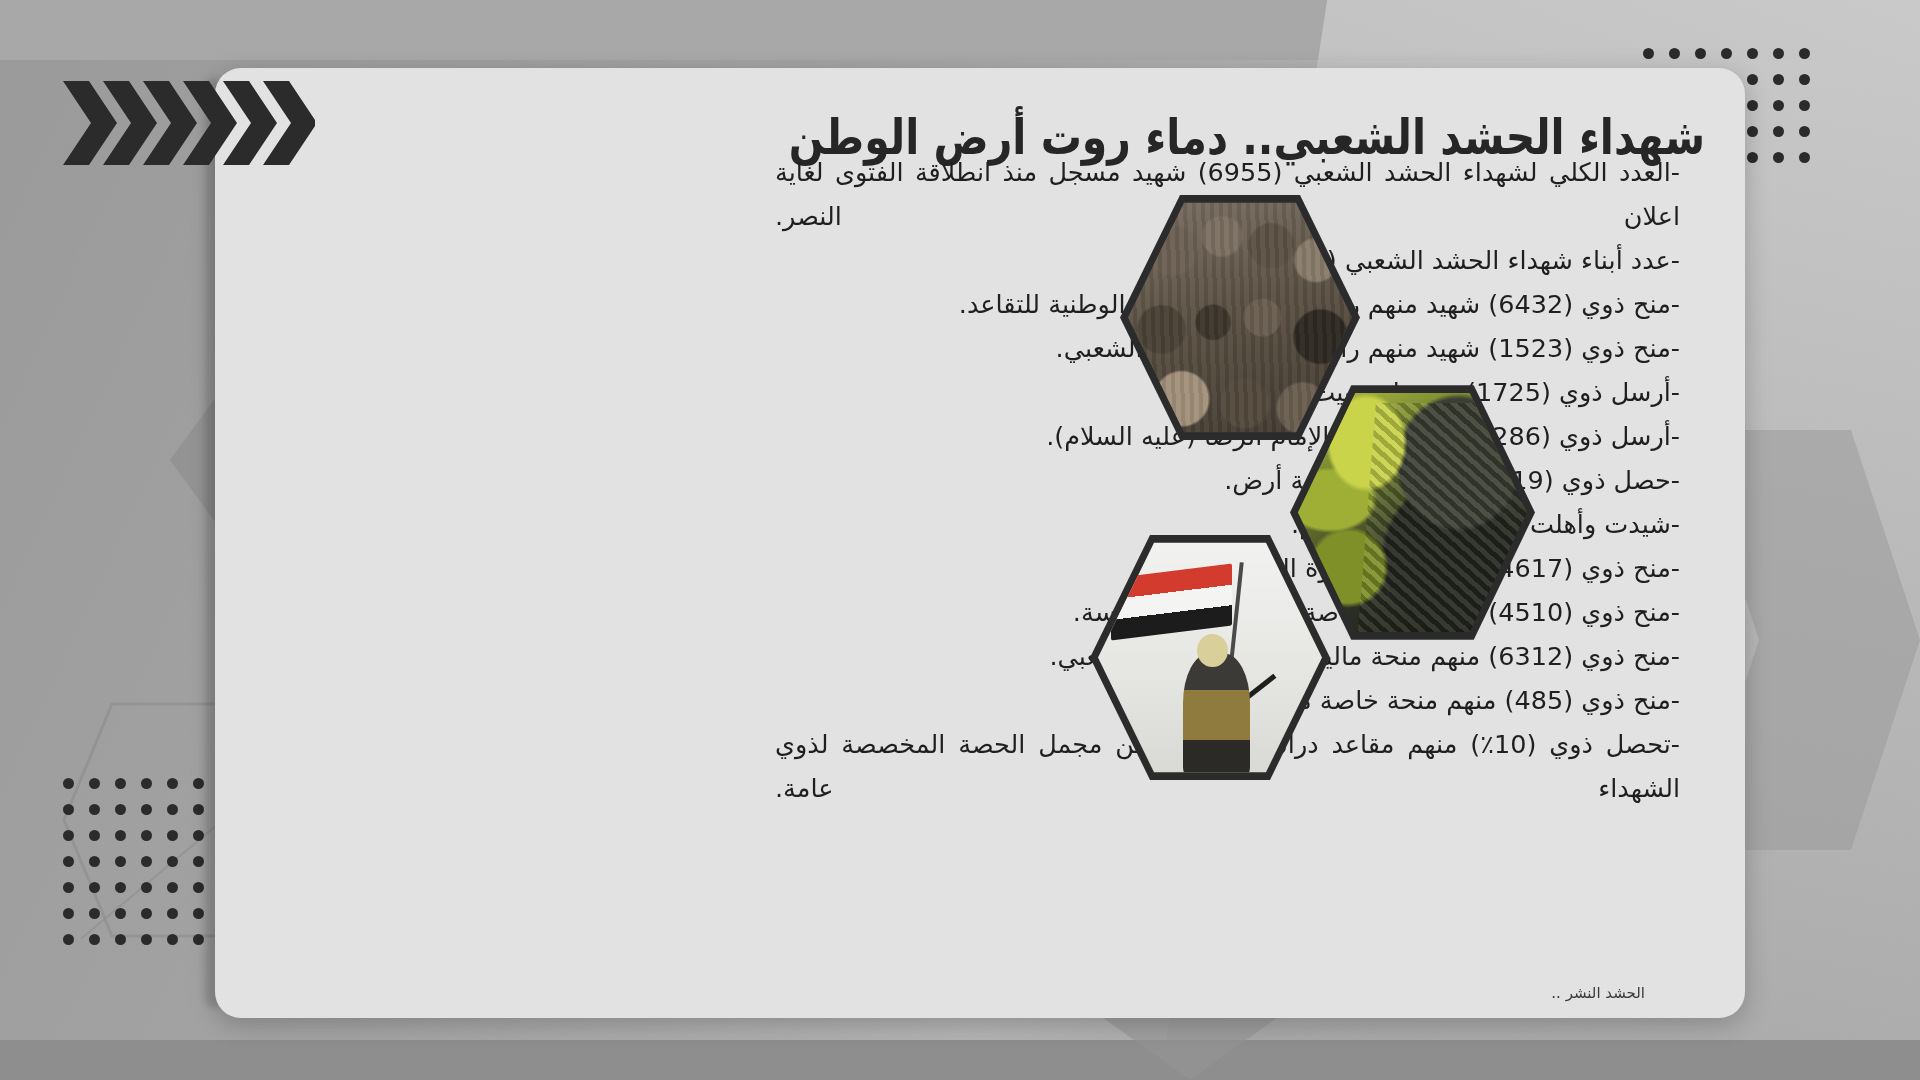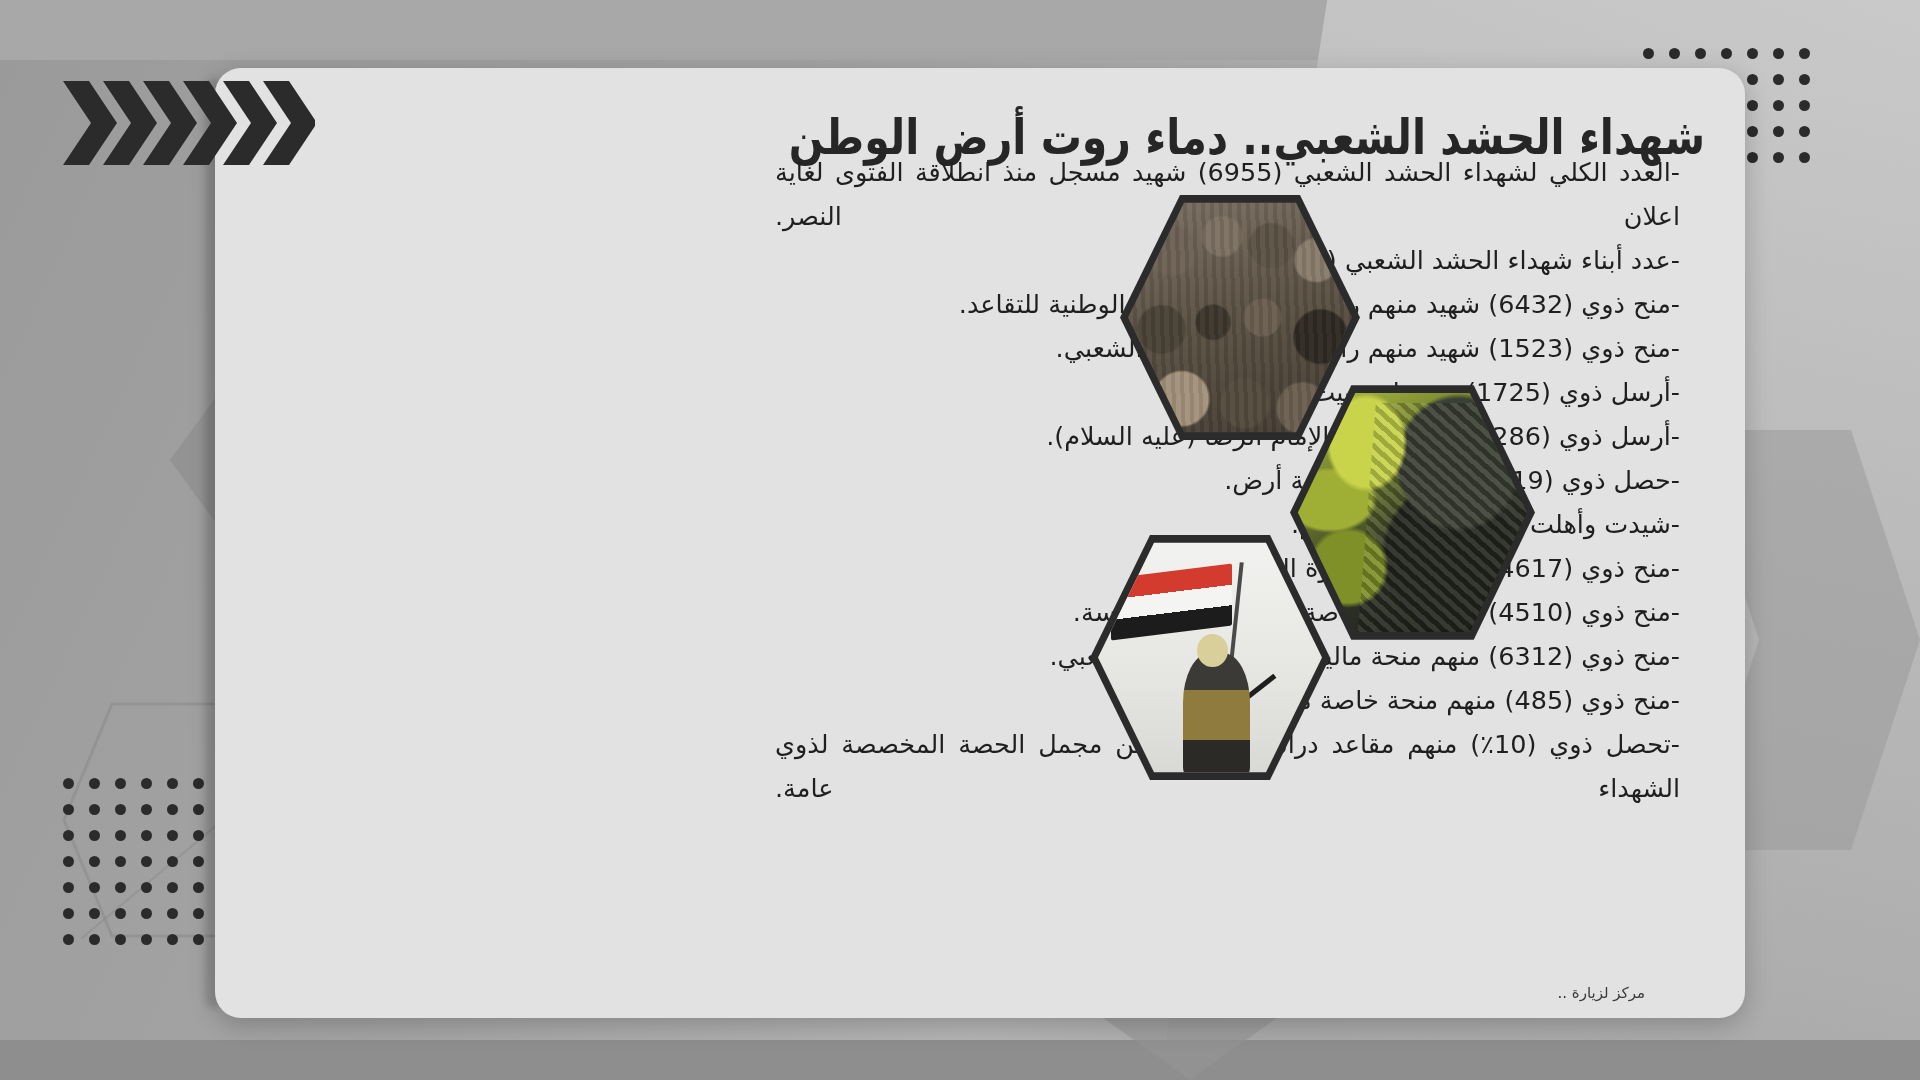--- a/index.html
+++ b/index.html
@@ -338,21 +338,21 @@
       <p>-أرسل ذوي (2286) منهم لزيارة الإمام الرضا (عليه السلام).</p>
       <p>-حصل ذوي (4519) منهم على قطعة أرض.</p>
       <p>-شيدت وأهلت دور ذوي (377) منهم.</p>
       <p>-منح ذوي (4617) منهم منحة وزارة النفط.</p>
       <p>-منح ذوي (4510) منهم منحة خاصة من العتبات المقدسة.</p>
       <p>-منح ذوي (6312) منهم منحة مالية من هيئة الحشد الشعبي.</p>
       <p>-منح ذوي (485) منهم منحة خاصة من وزارة المالية.</p>
       <p class="just">-تحصل ذوي (10٪) منهم مقاعد دراسية جامعية من مجمل الحصة المخصصة لذوي الشهداء عامة.</p>
     </div>
 
-  <div class="footer">مركز لزيارة ..</div>
+  <div class="footer">الحشد النشر ..</div>
 
   <div class="hex" id="hex-crowd">
     <div class="inner">
       <div class="art art-crowd"></div>
     </div>
   </div>
 
   <div class="hex" id="hex-fighter">
     <div class="inner">
       <div class="art art-fighter"></div>

